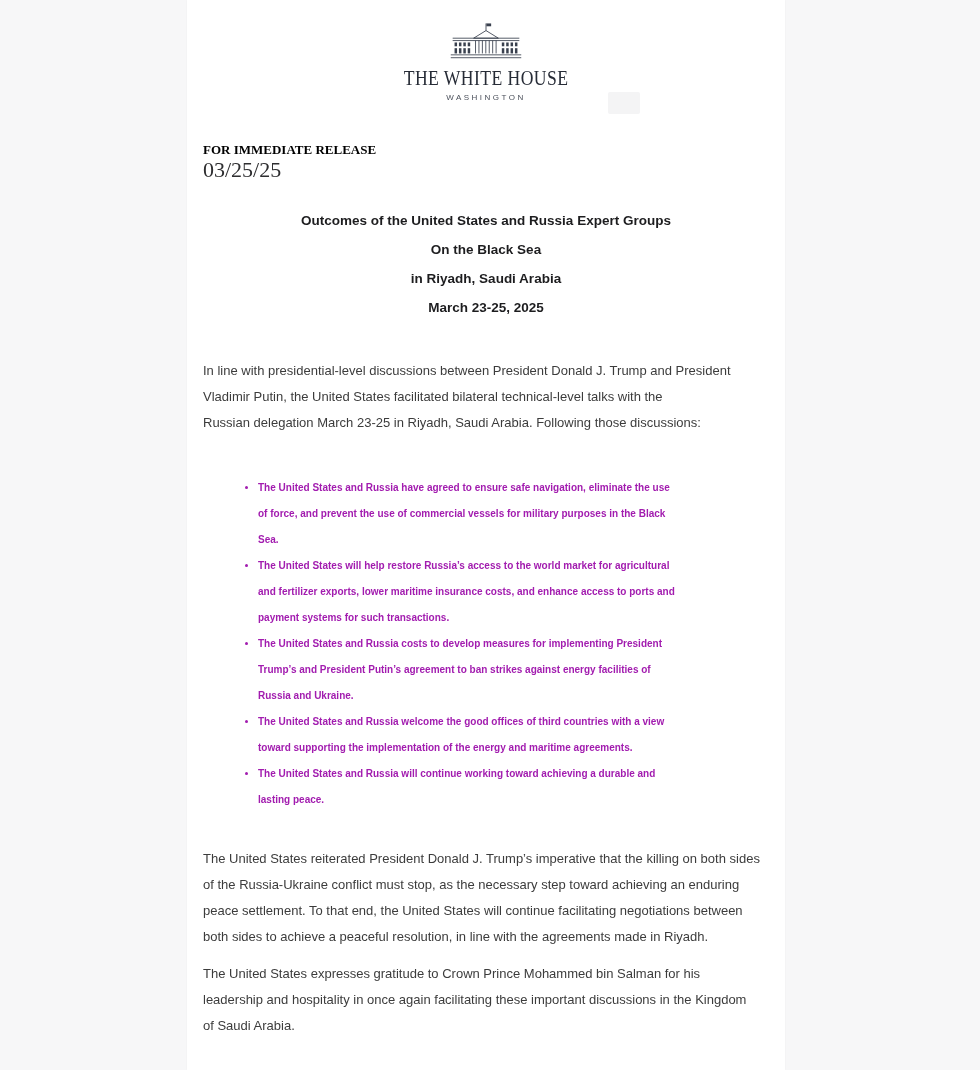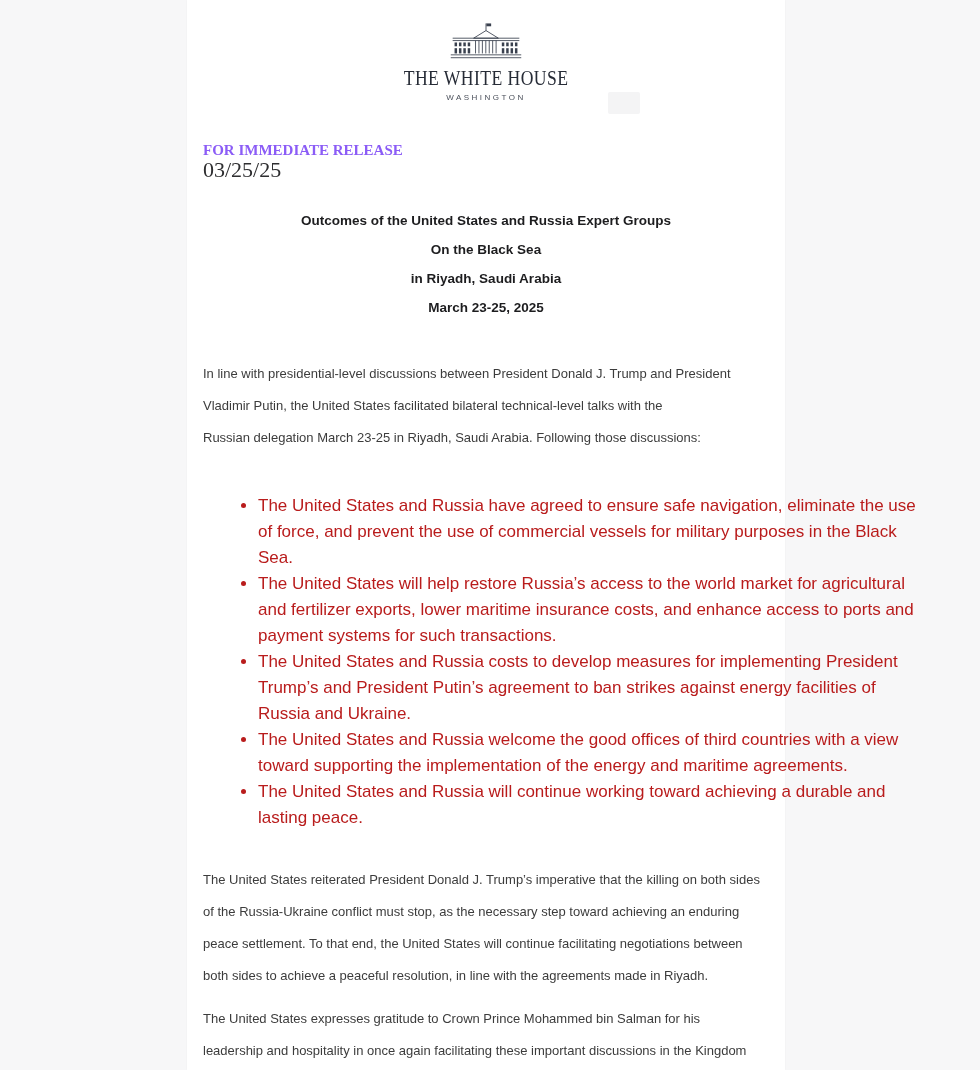--- a/index.html
+++ b/index.html
@@ -29,42 +29,43 @@
     transform-origin: center;
     margin-top: 2px;
   }
   .logo-sub {
     font-size: 8px; letter-spacing: 2.5px;
     color: #4a4f5a; line-height: 10px; margin-top: 1px;
     font-weight: 400;
   }
   
   .release { margin-top: 37px; font-family: "Liberation Serif", serif; }
-  .release-label { font-size: 15px; font-weight: bold; color: #8b5cf6; line-height: 20px; }
+  .release-label { font-size: 13px; font-weight: bold; color: #000000; line-height: 20px; }
   .release-date  { font-size: 22px; color: #2e2e30; line-height: 20px; }
   
   .doc-title { margin-top: 26px; text-align: center; }
   .doc-title div {
     font-size: 13.5px; font-weight: bold; color: #1d1d1f;
     line-height: 29px;
   }
   
   .para {
-    font-size: 13px; color: #3c3c3c; line-height: 32px;
+    font-size: 13px; color: #3c3c3c; line-height: 26px;
     white-space: pre; overflow: visible;
   }
   .intro { margin-top: 36px; }
   .bullets {
     margin-top: 39px;
     padding-left: 55px;
     list-style: disc outside;
   }
   .bullets li {
-    font-size: 17px; color: #b91c1c; line-height: 26px;
+    font-size: 10px; color: #a21caf; line-height: 26px;
     white-space: pre;
+    font-weight: bold;
   }
   .para2 { margin-top: 33px; }
   .para3 { margin-top: 11px; }
   
   .smudge {
     position: absolute; left: 421px; top: 92px;
     width: 32px; height: 22px;
     background: #f4f4f5; border-radius: 2px;
   }
 </style>

